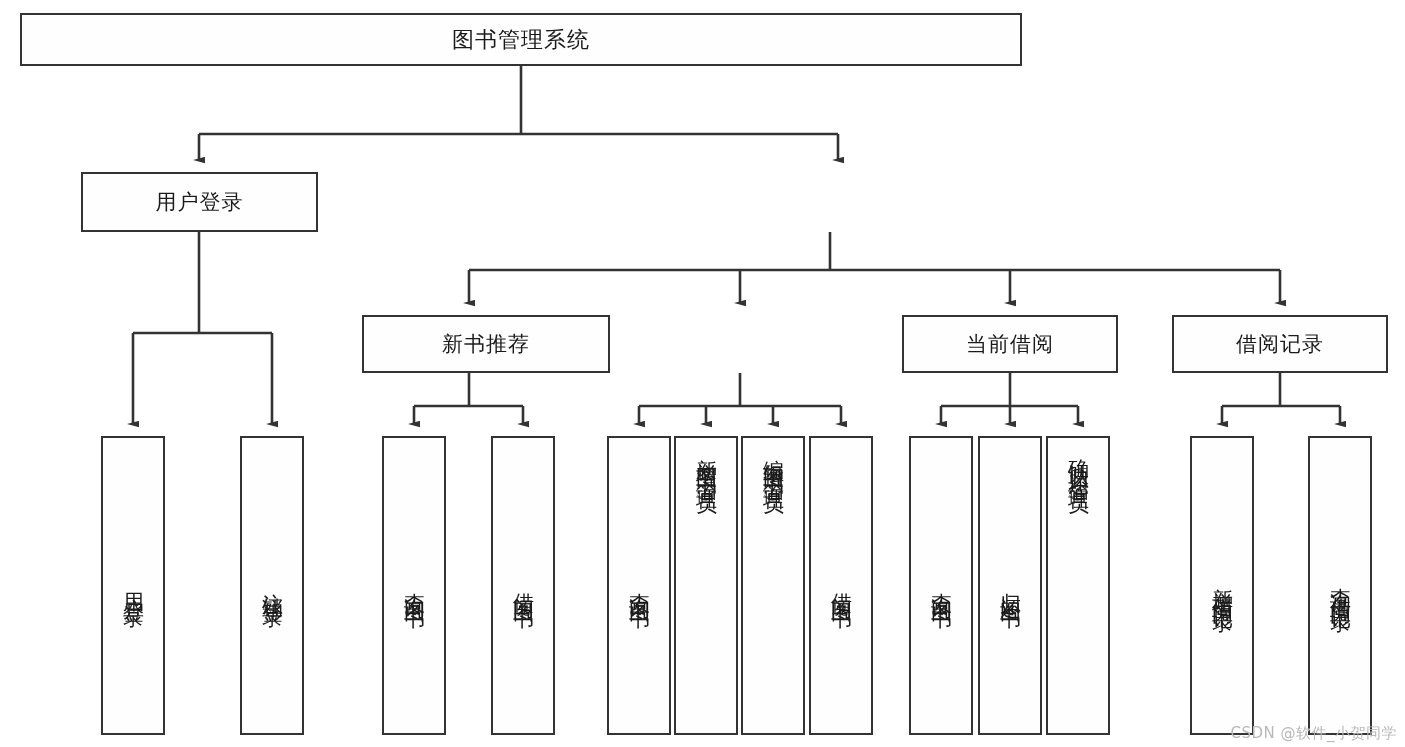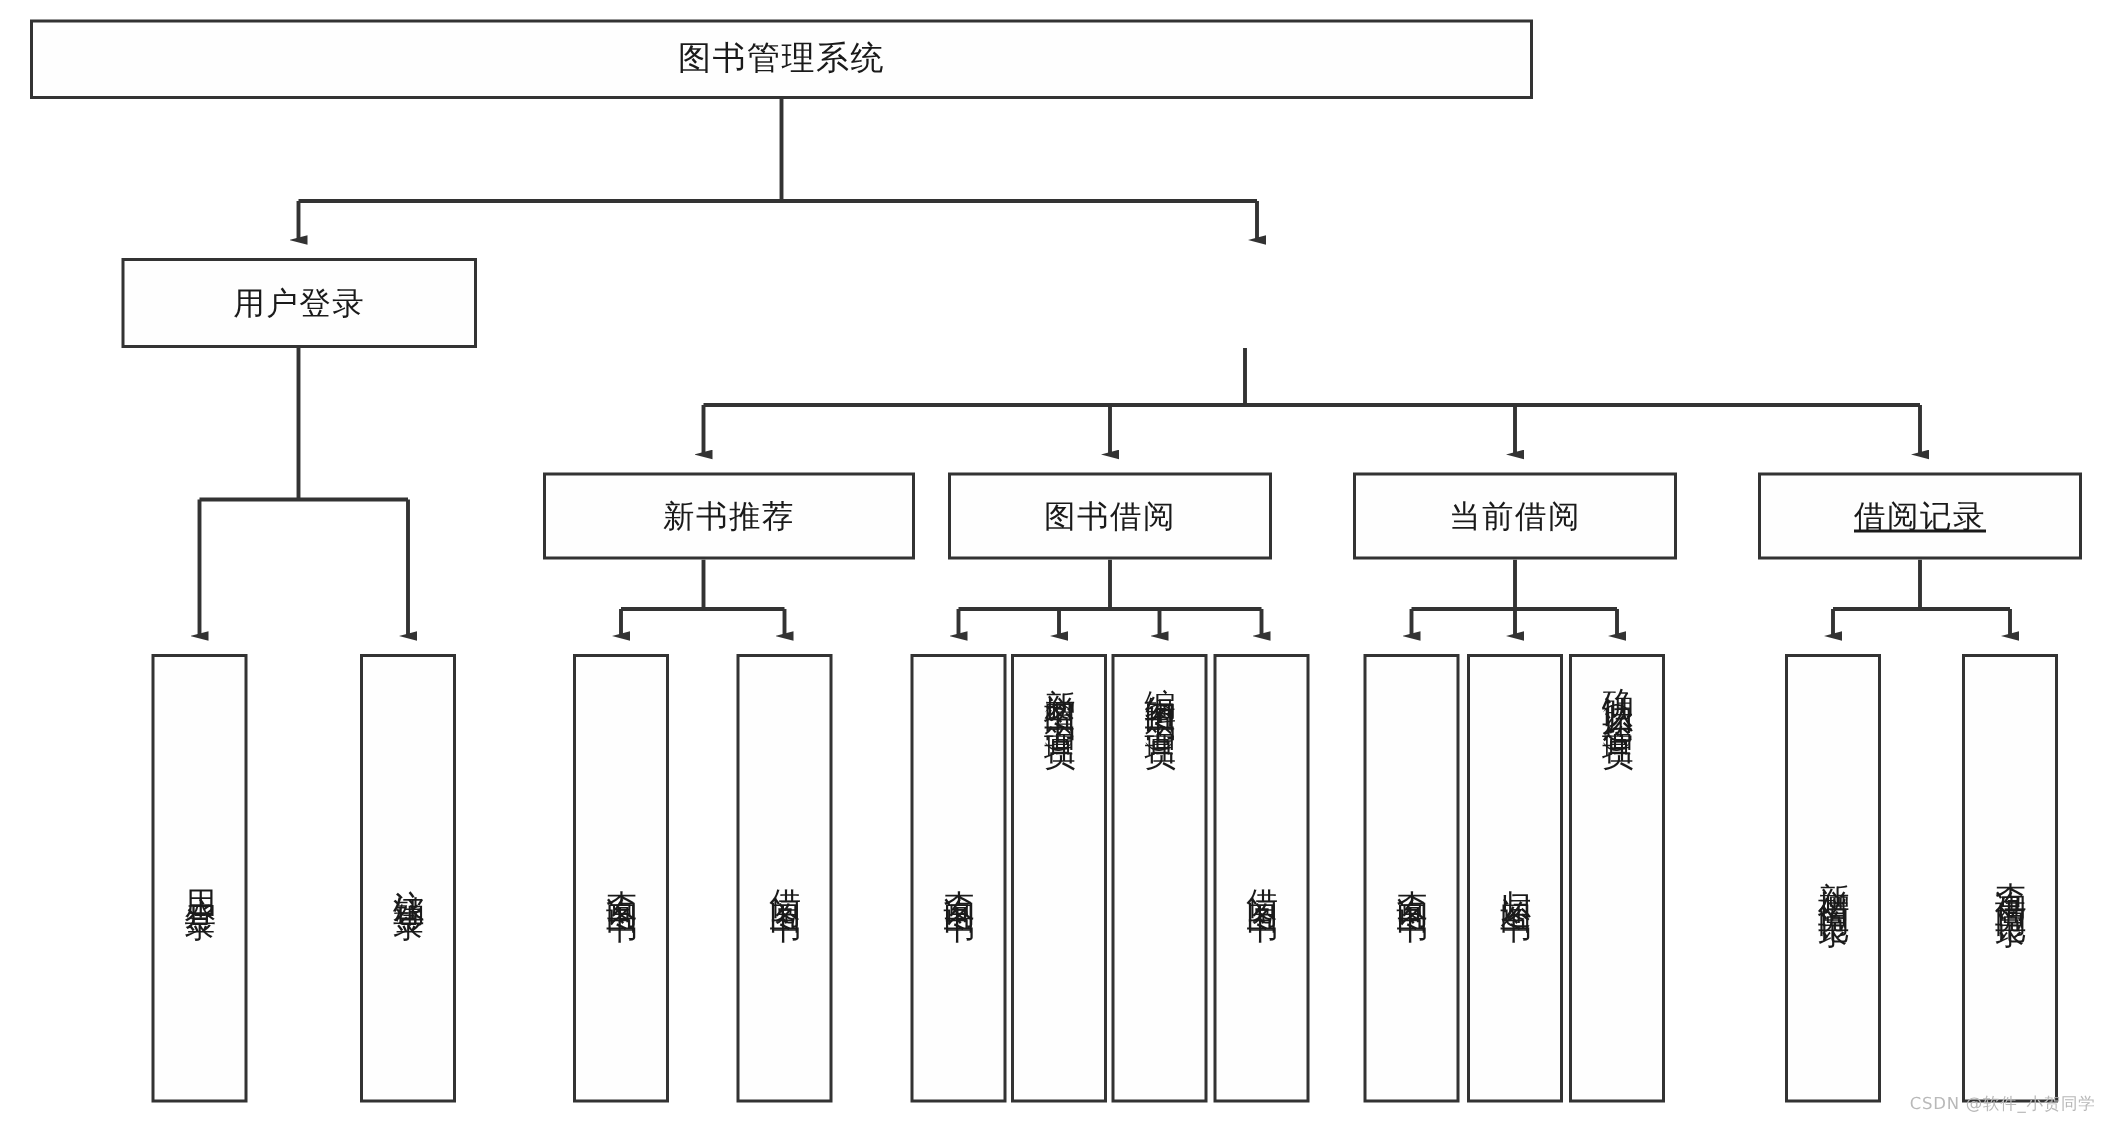--- a/index.html
+++ b/index.html
@@ -66,21 +66,21 @@
     padding-top: 4px;
   }
   .node.vertical.mid-text {
     align-items: center;
     padding-top: 0;
   }
   #watermark {
     position: absolute;
     right: 8px;
     bottom: 4px;
-    font-size: 11px;
+    font-size: 15px;
     color: #b9b9b9;
     z-index: 5;
     white-space: nowrap;
     letter-spacing: 0.5px;
   }
 </style>
 </head>
 <body>
 
 <div id="diagram-root">
@@ -139,27 +139,24 @@
     <span class="node-label">图书管理系统</span>
   </div>
 
   <div class="node horizontal" style="left:81px; top:172px; width:237px; height:60px;">
     <span class="node-label">用户登录</span>
   </div>
 
   <div class="node horizontal" style="left:362px; top:315px; width:248px; height:58px;">
     <span class="node-label">新书推荐</span>
   </div>
-  <div class="node horizontal" style="left:632px; top:315px; width:216px; height:58px;">
-    <span class="node-label">图书借阅</span>
-  </div>
   <div class="node horizontal" style="left:902px; top:315px; width:216px; height:58px;">
     <span class="node-label">当前借阅</span>
   </div>
-  <div class="node horizontal" style="left:1172px; top:315px; width:216px; height:58px;text-decoration:underline;">
+  <div class="node horizontal" style="left:1172px; top:315px; width:216px; height:58px;">
     <span class="node-label">借阅记录</span>
   </div>
 
   <div class="node vertical mid-text" style="left:101px; top:436px; width:64px; height:299px;">
     <span class="node-label">用户登录</span>
   </div>
   <div class="node vertical mid-text" style="left:240px; top:436px; width:64px; height:299px;">
     <span class="node-label">注销登录</span>
   </div>
 

